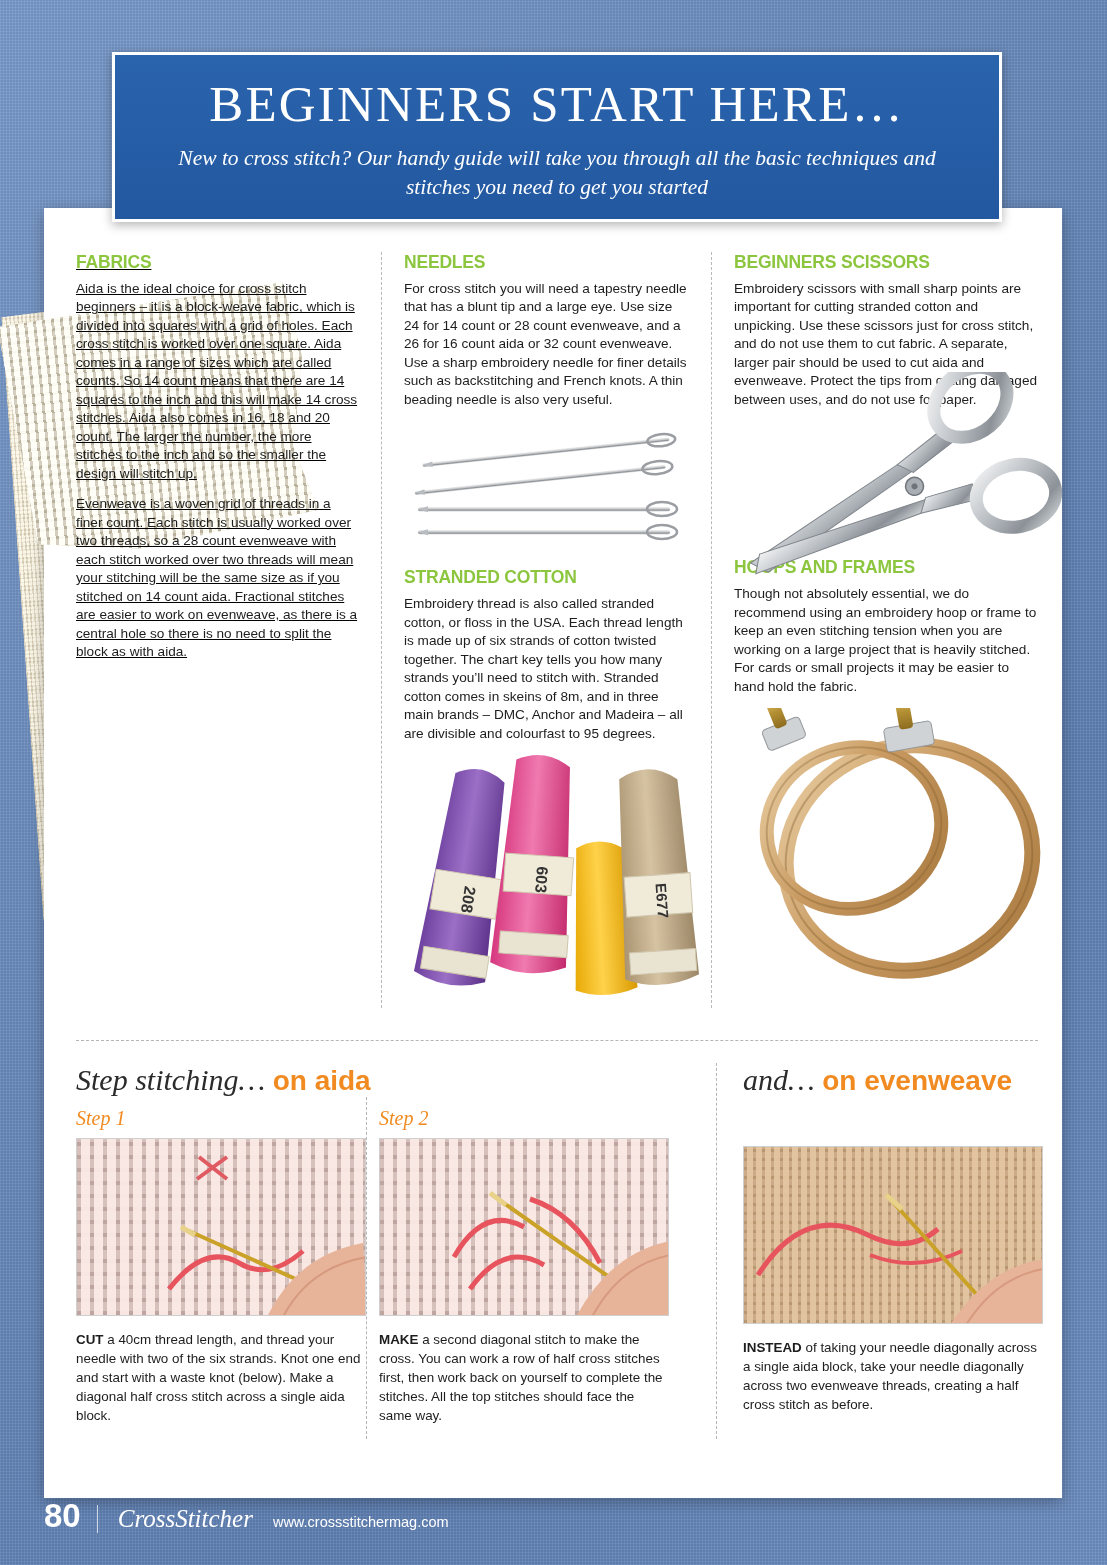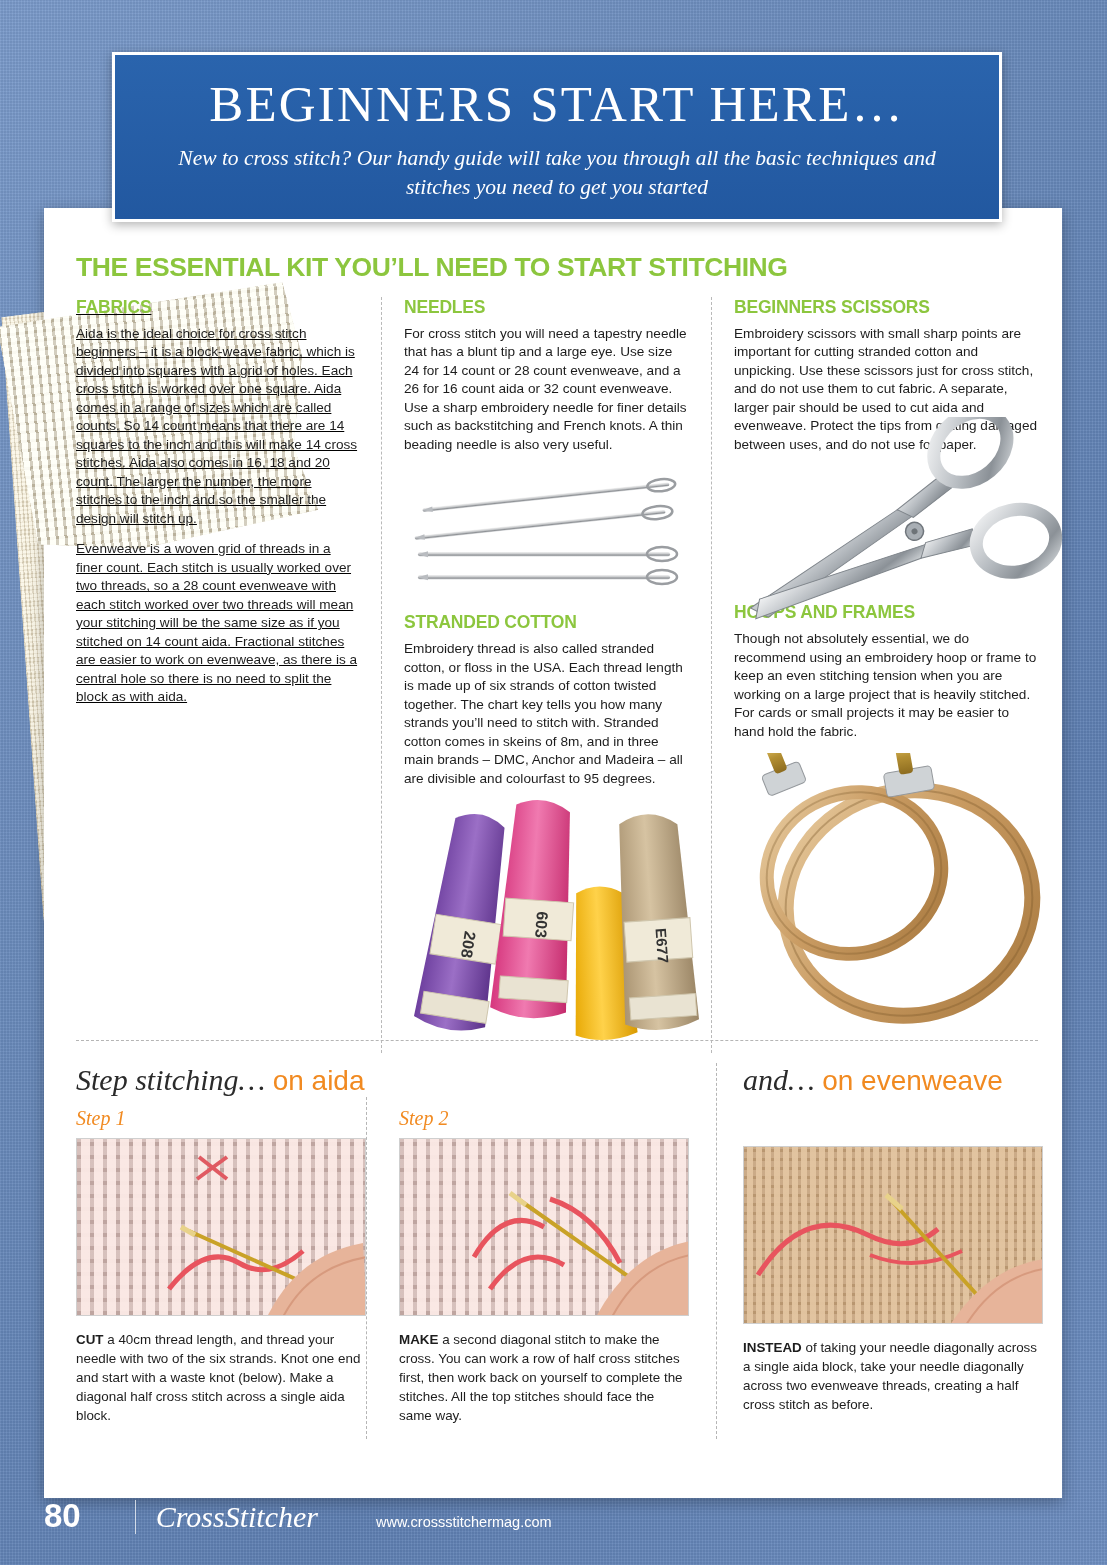--- a/index.html
+++ b/index.html
@@ -140,21 +140,21 @@
   .lower-right { width: 322px; padding-left: 26px; border-left: 1px dashed #b5b5b5; }
   .script {
     font-family: "Liberation Serif", serif;
     font-style: italic;
     font-size: 30px;
     color: #2b2b2b;
     margin: 0;
   }
   .script .accent {
     font-style: normal;
-    font-weight: normal;
+    font-weight: bold;
     color: #f18a21;
     font-family: "Liberation Sans", sans-serif;
     font-size: 28px;
   }
   .step-label {
     font-family: "Liberation Serif", serif;
     font-style: italic;
     font-size: 20px;
     color: #f18a21;
     margin: 10px 0 8px 0;
@@ -184,37 +184,36 @@
     font-size: 13.4px;
     line-height: 1.42;
     color: #1d1d1d;
     width: 290px;
     margin-top: 14px;
   }
   .caption b { font-weight: bold; }
 
   .steps-row { display: flex; }
   .step-col { position: relative; }
-  .step-col + .step-col { padding-left: 32px; border-left: 1px dashed #b5b5b5; }
+  .step-col + .step-col { padding-left: 12px; border-left: 1px dashed #b5b5b5; }
 
   
   .footer {
     position: absolute;
     left: 44px; bottom: 30px;
     width: 1018px;
     display: flex;
     align-items: baseline;
     color: #ffffff;
-    gap: 38px;
   }
   .folio { font-size: 33px; font-weight: bold; color: #ffffff; padding-right: 16px; }
   .mag {
     font-family: "Liberation Serif", serif;
     font-style: italic;
-    font-size: 30px;
+    font-size: 25px;
     padding: 0 20px;
     border-left: 1px solid rgba(255,255,255,0.7);
     color: #ffffff;
   }
   .url { font-size: 14.5px; color: #ffffff; }
 </style>
 </head>
 <body>
 
 <div class="bg"></div>
@@ -223,21 +222,20 @@
 <div class="page"></div>
 
 <div class="aida-swatch"></div>
 
 <div class="banner">
   <h1>BEGINNERS START HERE…</h1>
   <p>New to cross stitch? Our handy guide will take you through all the basic techniques and stitches you need to get you started</p>
 </div>
 
 <div class="content">
-  <h2 class="section-title">THE ESSENTIAL KIT YOU’LL NEED TO START STITCHING</h2>
 
   <div class="cols">
 
     <div class="col col-1">
       <h3 class="sub">FABRICS</h3>
       <p class="body-text">Aida is the ideal choice for cross stitch beginners – it is a block-weave fabric, which is divided into squares with a grid of holes. Each cross stitch is worked over one square. Aida comes in a range of sizes which are called counts. So 14 count means that there are 14 squares to the inch and this will make 14 cross stitches. Aida also comes in 16, 18 and 20 count. The larger the number, the more stitches to the inch and so the smaller the design will stitch up.</p>
       <p class="body-text">Evenweave is a woven grid of threads in a finer count. Each stitch is usually worked over two threads, so a 28 count evenweave with each stitch worked over two threads will mean your stitching will be the same size as if you stitched on 14 count aida. Fractional stitches are easier to work on evenweave, as there is a central hole so there is no need to split the block as with aida.</p>
     </div>
 
     <div class="col col-2">

